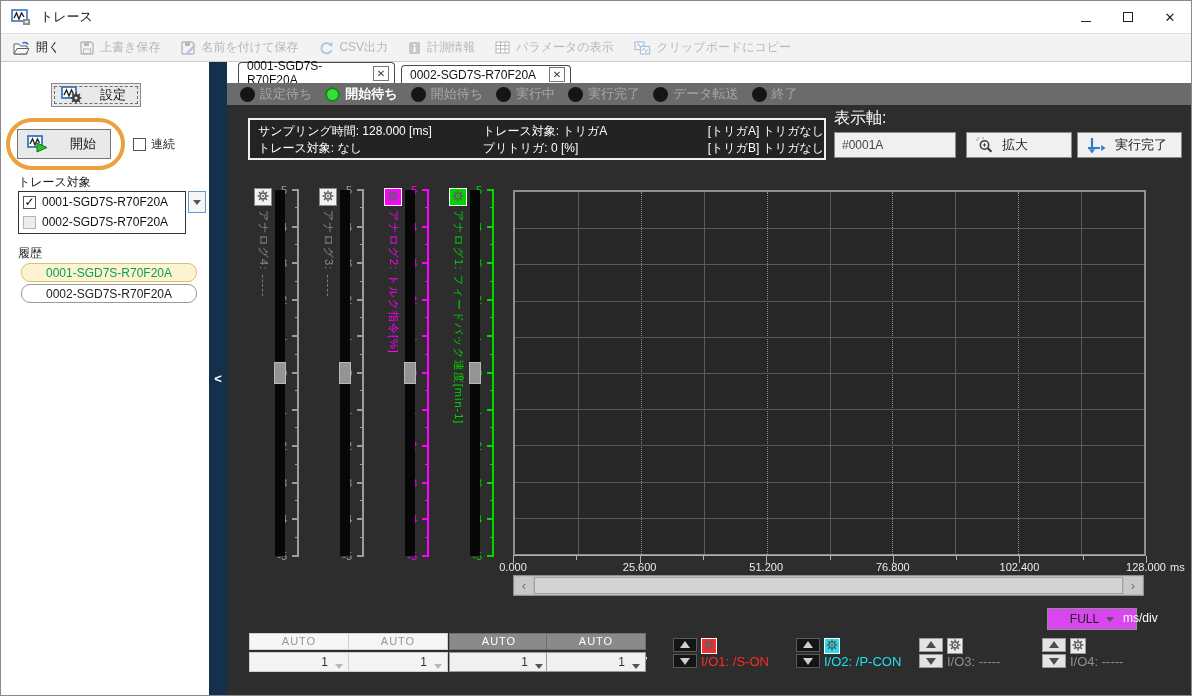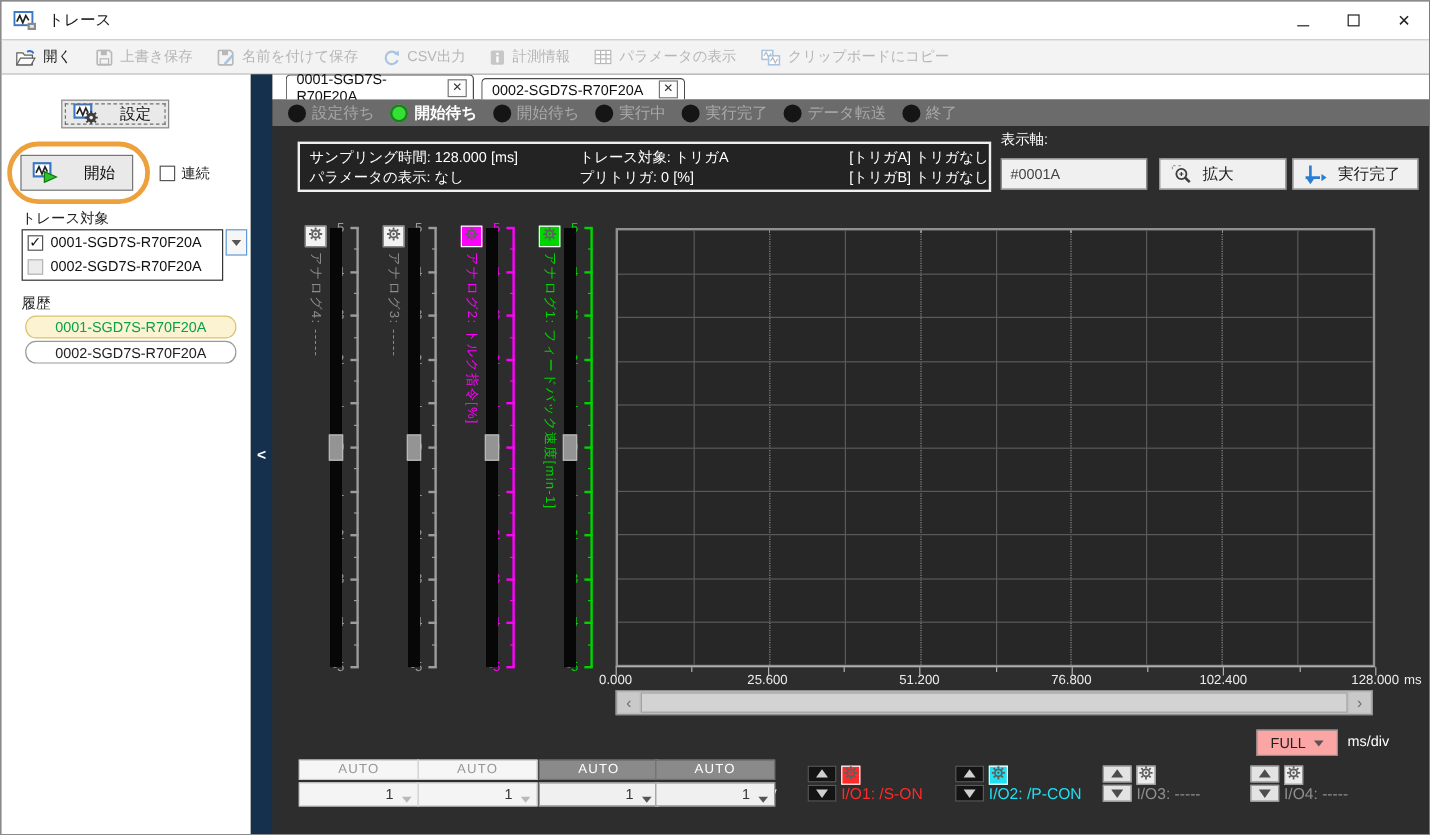--- a/index.html
+++ b/index.html
@@ -62,21 +62,21 @@
   .st-item{display:flex;align-items:center;gap:5px;font-size:13px;color:#a8a8a8;white-space:nowrap;}
   .st-item.active{color:#fff;font-weight:bold;}
   .st-dot{width:15px;height:15px;border-radius:50%;background:#151515;}
   .st-item.active .st-dot{background:#35e035;box-shadow:inset 0 0 0 2px #1d7d20;}
   
   #info-panel{position:absolute;left:21px;top:56px;width:578px;height:42px;background:#232323;
               border:2px solid #efefef;display:flex;padding:3px 0 0 8px;color:#fff;font-size:12px;}
   .info-col{width:240px;line-height:17px;white-space:nowrap;}
   .info-col:last-child{width:auto;}
   
-  #axis-label{position:absolute;left:607px;top:46px;color:#fff;font-size:12px;}
+  #axis-label{position:absolute;left:607px;top:46px;color:#fff;font-size:16px;}
   #axis-select{position:absolute;left:607px;top:70px;width:122px;height:26px;background:#f0f0f0;
                border:1px solid #8a8a8a;font-size:12px;color:#444;display:flex;align-items:center;padding-left:7px;}
   .dk-btn{position:absolute;background:#f0f0f0;border:1px solid #8a8a8a;display:flex;align-items:center;
           gap:9px;font-size:13px;color:#222;padding-left:9px;}
   #zoom-btn{left:739px;top:70px;width:106px;height:26px;}
   #cursor-btn{left:850px;top:70px;width:105px;height:26px;}
   
   #y-axes{position:absolute;left:22px;top:128px;width:262px;height:366px;}
   .ax-group{position:absolute;top:0;bottom:0;width:64px;}
   .ax-gear{position:absolute;left:5px;top:-2px;width:18px;height:18px;display:flex;align-items:center;
@@ -101,21 +101,21 @@
   #xs-line{position:absolute;left:0;right:0;top:0;height:1px;background:#b0b0b0;}
   .xs-tick{position:absolute;top:1px;width:1px;background:#b0b0b0;}
   .xs-num{position:absolute;top:6px;font-size:11px;color:#ececec;transform:translateX(-50%);white-space:nowrap;}
   #xs-unit{position:absolute;left:calc(100% + 24px);top:6px;font-size:11px;color:#ececec;}
   
   #hscroll{position:absolute;left:286px;top:513px;width:631px;height:21px;background:#bdbdbd;
            border:1px solid #8f8f8f;display:flex;padding:1px;gap:1px;}
   .hs-btn{width:18px;background:#c9c9c9;color:#6e6e6e;font-size:13px;text-align:center;line-height:17px;}
   .hs-thumb{flex:1;background:#d3d3d3;border:1px solid #a2a2a2;}
   
-  #timediv{position:absolute;left:820px;top:546px;width:68px;height:22px;background:#fca5a5;border:1px solid #8f8f8f;
+  #timediv{position:absolute;left:820px;top:546px;width:90px;height:22px;background:#d946ef;border:1px solid #8f8f8f;
            display:flex;align-items:center;justify-content:center;gap:7px;font-size:12px;color:#222;}
   #timediv-unit{position:absolute;left:896px;top:549px;color:#fff;font-size:12px;}
   
   .auto-group{position:absolute;top:571px;width:100px;}
   .auto-btn{height:17px;font-size:11px;text-align:center;line-height:15px;letter-spacing:1px;}
   .auto-group.dis .auto-btn{background:#f6f6f6;color:#969696;border:1px solid #cfcfcf;}
   .auto-group.en .auto-btn{background:#8a8a8a;color:#fff;border:1px solid #6f6f6f;}
   .auto-sel{position:relative;margin-top:2px;height:20px;background:#f0f0f0;font-size:12px;color:#333;
             text-align:right;line-height:18px;padding-right:20px;}
   .auto-group.dis .auto-sel{border:1px solid #d0d0d0;background:#f4f4f4;}
@@ -326,21 +326,21 @@
         </div>
         <div class="st-item">
           <span class="st-dot"></span>
           <span>終了</span>
         </div>
       </div>
 
     <div id="info-panel">
         <div class="info-col">
           <div>サンプリング時間: 128.000 [ms]</div>
-          <div>パラメータの表示: なし</div>
+          <div>トレース対象: なし</div>
         </div>
         <div class="info-col">
           <div>トレース対象: トリガA</div>
           <div>プリトリガ: 0 [%]</div>
         </div>
         <div class="info-col">
           <div>[トリガA] トリガなし</div>
           <div>[トリガB] トリガなし</div>
         </div>
       </div>

